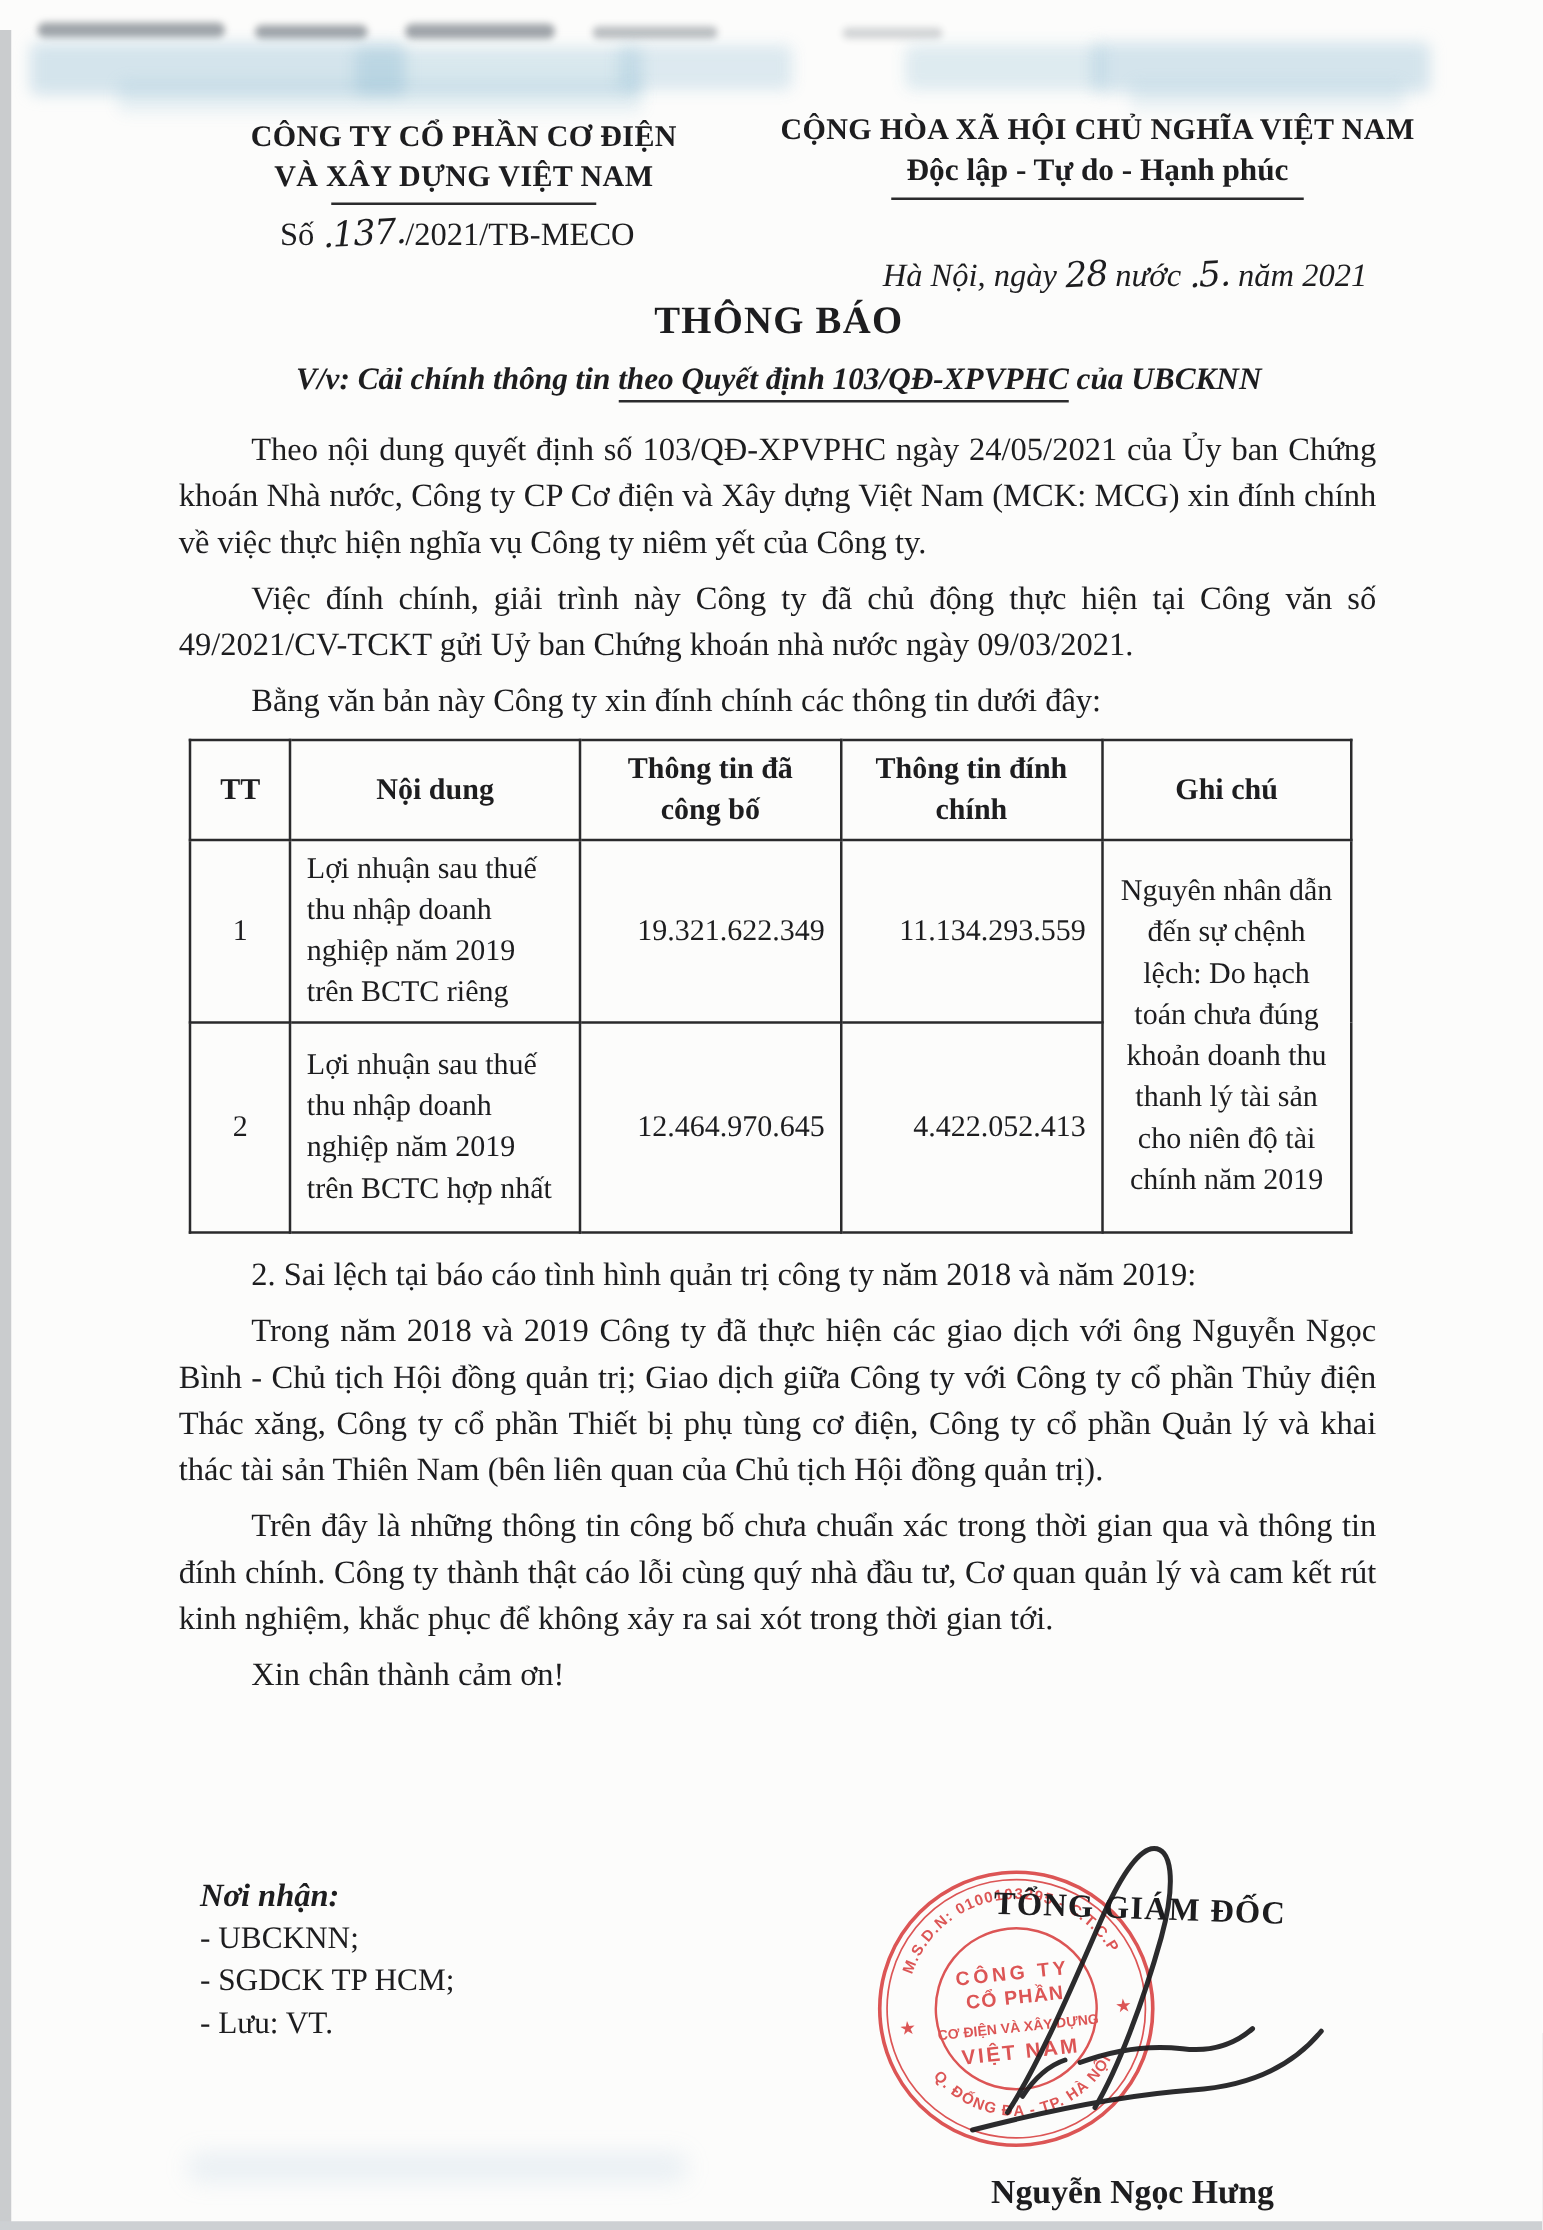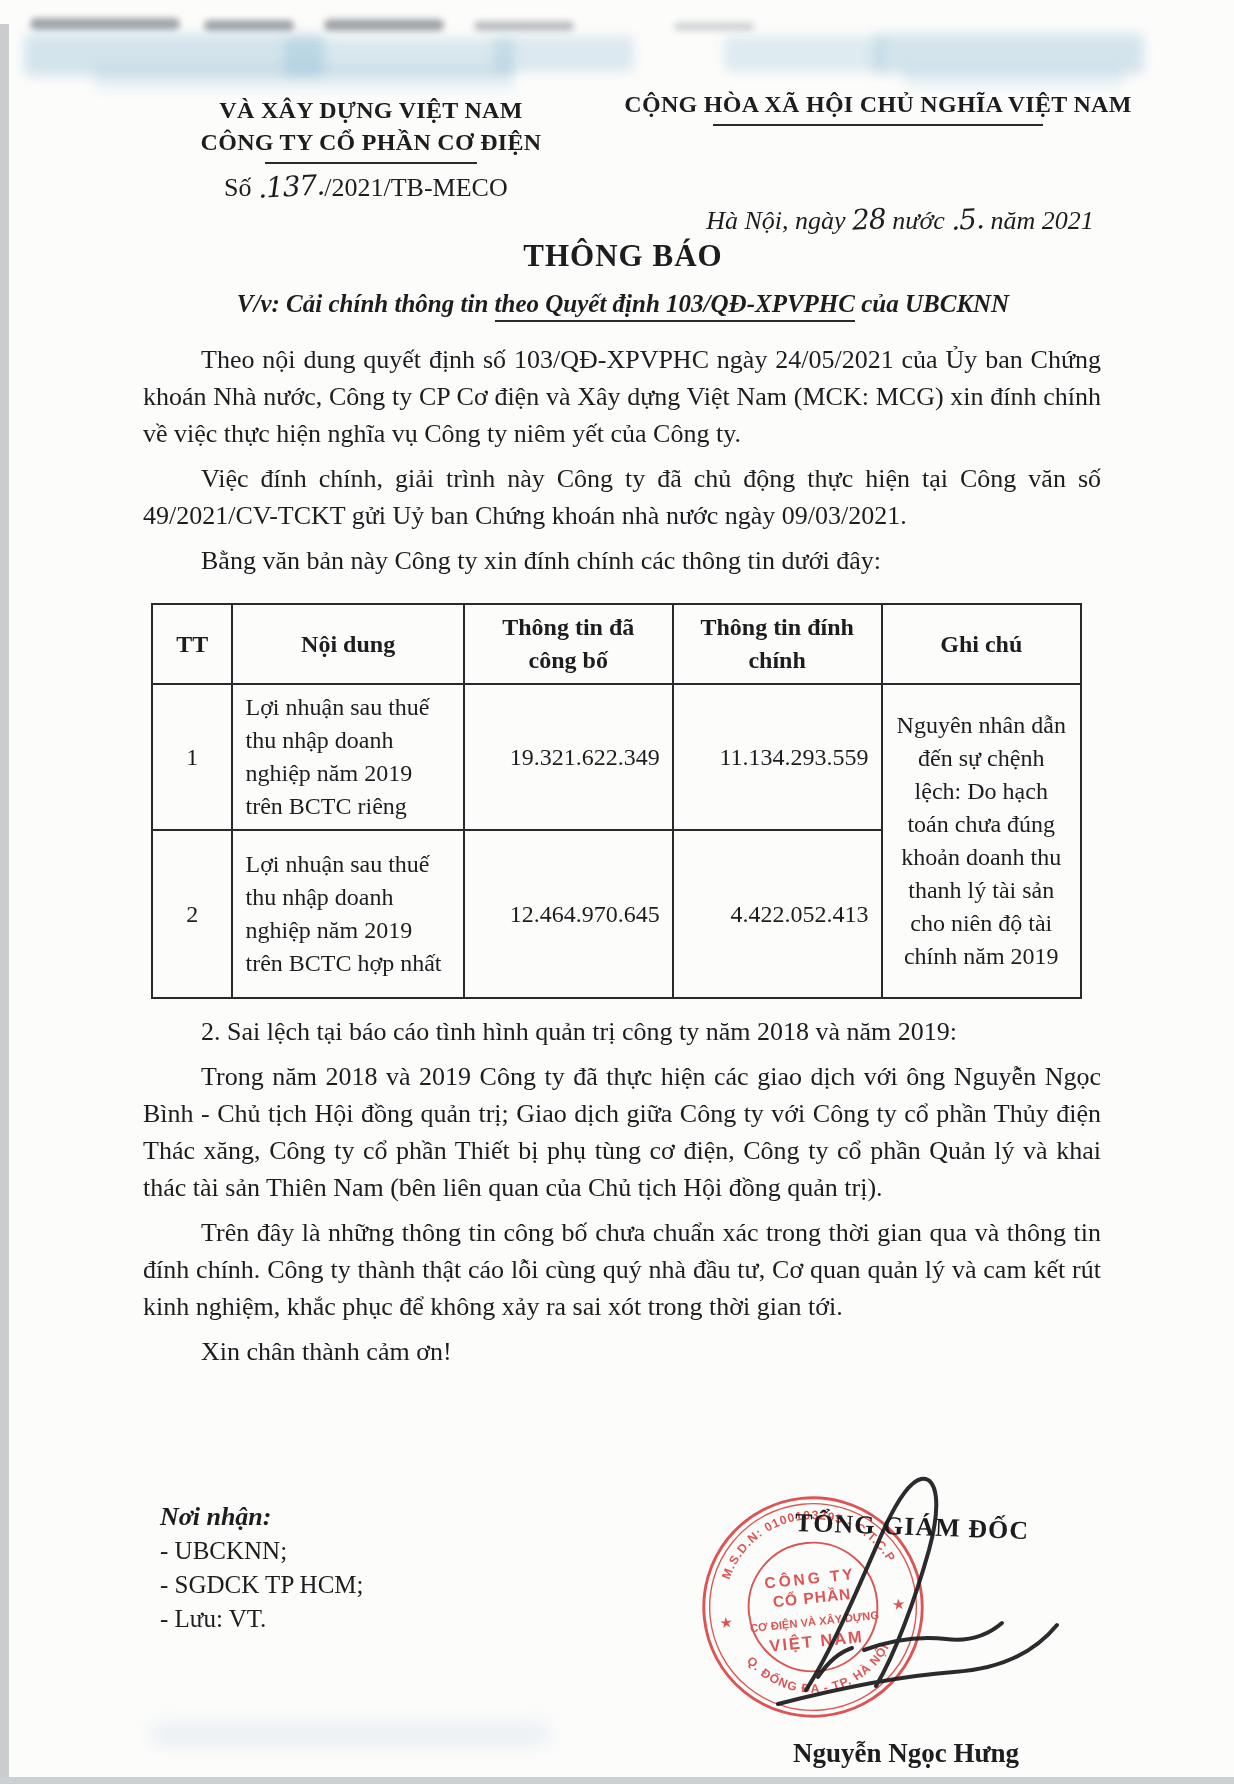--- a/index.html
+++ b/index.html
@@ -33,21 +33,21 @@
   .doc-title{position:absolute;left:143px;top:238px;width:960px;text-align:center;
         font-weight:bold;font-size:31px;letter-spacing:1px;}
   .doc-subject{position:absolute;left:143px;top:290px;width:960px;text-align:center;
         font-weight:bold;font-size:25px;font-style:italic;}
   .doc-subject .u{border-bottom:2.5px solid #2b2b2d;padding-bottom:3px;}
   
   .body-flow{position:absolute;left:143px;top:341px;width:958px;font-size:26px;line-height:37px;}
   .para{margin:0 0 8px 0;text-indent:58px;text-align:justify;}
   .para.noj{text-align:left;}
   
-  table.correction{border-collapse:collapse;width:931px;margin:24px 0 14px 8px;
+  table.correction{border-collapse:collapse;width:931px;margin:12px 0 14px 8px;
         font-size:24px;line-height:33px;padding-left:20px;}
   table.correction th,table.correction td{border:2px solid #2a2a2c;padding:6px 12px;vertical-align:middle;}
   table.correction th{font-weight:bold;text-align:center;height:60px;}
   td.c-tt{text-align:center;width:62px;}
   td.c-nd{text-align:left;width:252px;}
   td.c-num{text-align:right;width:194px;padding-right:18px;}
   td.c-note{text-align:center;width:206px;padding:8px 14px;}
   tr.r1{height:142px;} tr.r2{height:168px;}
   
   .noinhan{position:absolute;left:160px;top:1500px;font-size:25px;line-height:34px;}
@@ -78,28 +78,29 @@
     <div class="blob bl2" style="left:260px;top:26px;width:230px;height:38px;"></div>
     <div class="blob bl" style="left:470px;top:24px;width:140px;height:36px;opacity:.8;"></div>
     <div class="blob bl2" style="left:700px;top:24px;width:160px;height:36px;opacity:.85;"></div>
     <div class="blob bl" style="left:850px;top:22px;width:270px;height:40px;"></div>
     <div class="blob bl2" style="left:70px;top:52px;width:420px;height:26px;opacity:.6;"></div>
     <div class="blob bl2" style="left:880px;top:54px;width:220px;height:22px;opacity:.55;"></div>
   </div>
   <div class="smudge-bottom"></div>
 
   <div class="hdr-left">
+    <div class="hdr-line">CÔNG TY CỔ PHẦN CƠ ĐIỆN</div>
     <div class="hdr-line">VÀ XÂY DỰNG VIỆT NAM</div>
-    <div class="hdr-line">CÔNG TY CỔ PHẦN CƠ ĐIỆN</div>
     <div class="rule rule-l"></div>
   </div>
   <div class="so-line"><span>Số</span>&nbsp;<span class="hand">.137.</span><span>/2021/TB-MECO</span></div>
 
   <div class="hdr-right">
     <div class="hdr-line">CỘNG HÒA XÃ HỘI CHỦ NGHĨA VIỆT NAM</div>
+    <div class="hdr-line2">Độc lập - Tự do - Hạnh phúc</div>
     <div class="rule rule-r"></div>
   </div>
   <div class="date-line"><span>Hà Nội, ngày</span>&nbsp;<span class="hand">28</span>&nbsp;<span>nước</span>&nbsp;<span class="hand">.5.</span>&nbsp;<span>năm 2021</span></div>
 
   <div class="doc-title">THÔNG BÁO</div>
   <div class="doc-subject"><span>V/v: Cải chính thông tin </span><span class="u">theo Quyết định 103/QĐ-XPVPHC</span><span> của UBCKNN</span></div>
 
   <div class="body-flow">
     <p class="para">Theo nội dung quyết định số 103/QĐ-XPVPHC ngày 24/05/2021 của Ủy ban Chứng khoán Nhà nước, Công ty CP Cơ điện và Xây dựng Việt Nam (MCK: MCG) xin đính chính về việc thực hiện nghĩa vụ Công ty niêm yết của Công ty.</p>
     <p class="para">Việc đính chính, giải trình này Công ty đã chủ động thực hiện tại Công văn số 49/2021/CV-TCKT gửi Uỷ ban Chứng khoán nhà nước ngày 09/03/2021.</p>

